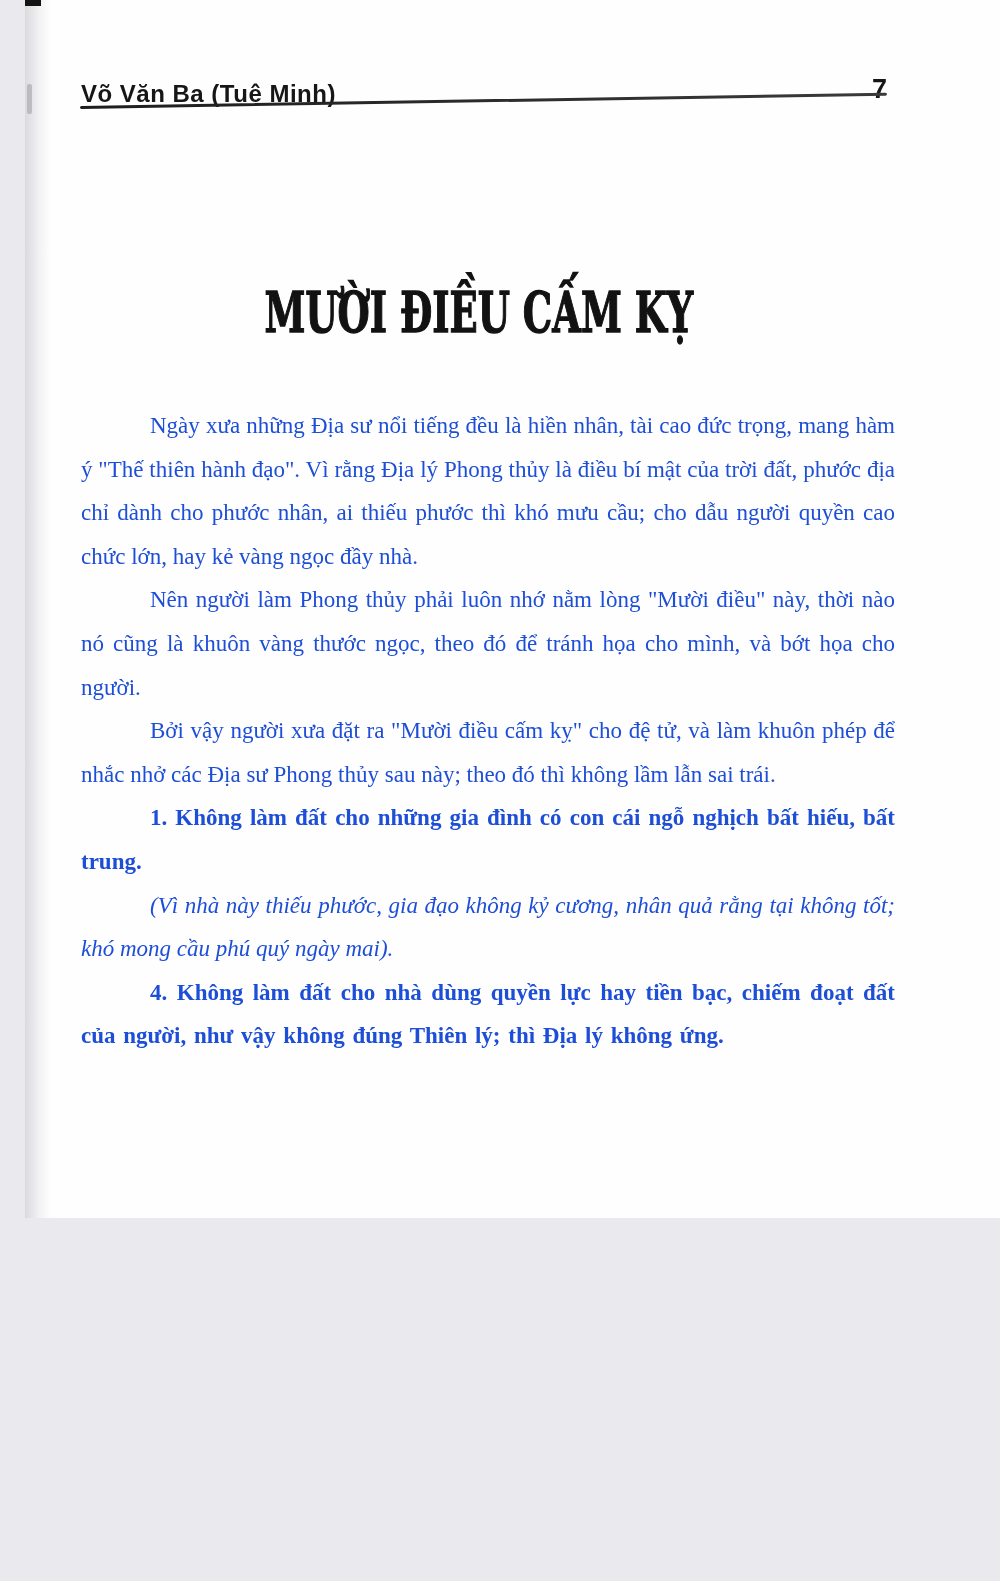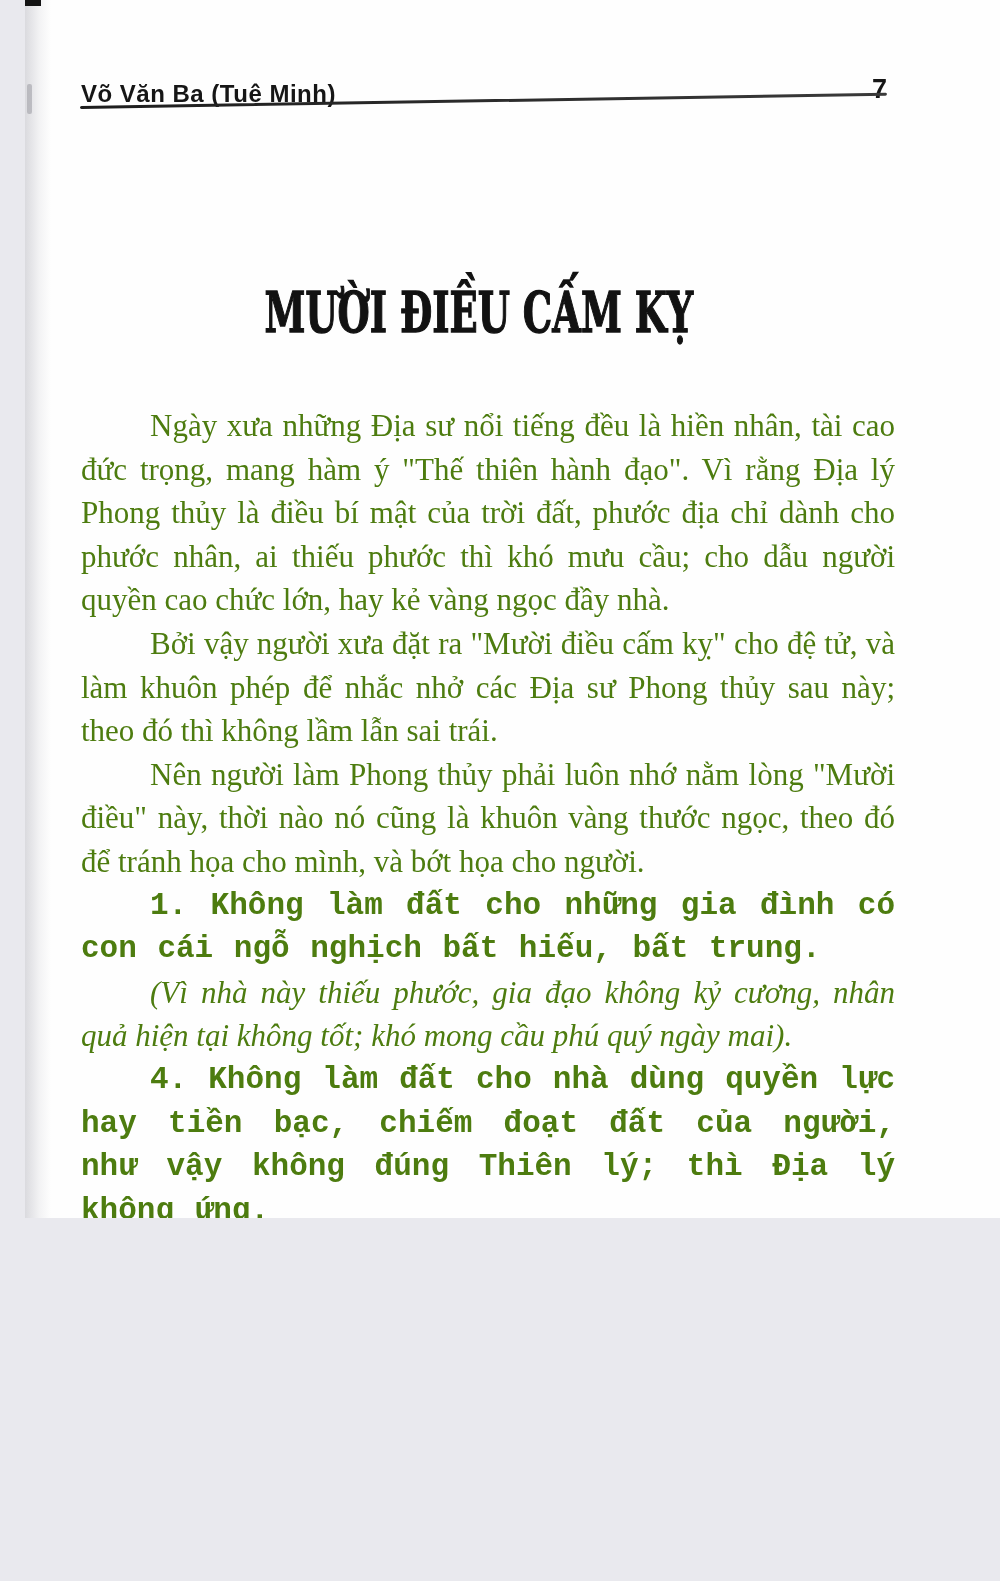--- a/index.html
+++ b/index.html
@@ -54,26 +54,26 @@
     font-family:"DejaVu Serif", serif;
     font-weight:bold; font-size:56px; line-height:1;
     letter-spacing:0px; color:#121212;
     -webkit-text-stroke:1.3px #121212;
     transform:scaleX(0.66); transform-origin:center;
   }
 
   
   .body-text {
     position:absolute; left:56px; top:404px; width:814px;
-    font-size:31px; line-height:43.6px;
+    font-size:23px; line-height:43.6px;
     text-align:justify;
-    color:#4d7c0f;
+    color:#1d4ed8;
   }
   .body-text p { margin:0; text-indent:69px; }
-  .body-text p.bold { font-weight:bold; word-spacing:2px;font-family:Liberation Mono, monospace; }
+  .body-text p.bold { font-weight:bold; word-spacing:2px; }
   .body-text p.italic { font-style:italic; }
 
   
   .watermark {
     position:absolute; top:1511px; left:0; width:100%; height:36px;
     display:flex; justify-content:center; align-items:center; gap:0;
     padding-right:12px;
     text-align:center;
   }
   .watermark svg { display:block; }
@@ -98,24 +98,24 @@
     <span class="page-num">7</span>
   </header>
   <div class="header-rule"></div>
 
   <h1 class="chapter-title">
     <span>MƯỜI ĐIỀU CẤM KỴ</span>
   </h1>
 
   <main class="body-text">
     <p class="normal">Ngày xưa những Địa sư nổi tiếng đều là hiền nhân, tài cao đức trọng, mang hàm ý "Thế thiên hành đạo". Vì rằng Địa lý Phong thủy là điều bí mật của trời đất, phước địa chỉ dành cho phước nhân, ai thiếu phước thì khó mưu cầu; cho dẫu người quyền cao chức lớn, hay kẻ vàng ngọc đầy nhà.</p>
+    <p class="normal">Nên người làm Phong thủy phải luôn nhớ nằm lòng "Mười điều" này, thời nào nó cũng là khuôn vàng thước ngọc, theo đó để tránh họa cho mình, và bớt họa cho người.</p>
     <p class="normal">Bởi vậy người xưa đặt ra "Mười điều cấm kỵ" cho đệ tử, và làm khuôn phép để nhắc nhở các Địa sư Phong thủy sau này; theo đó thì không lầm lẫn sai trái.</p>
-    <p class="normal">Nên người làm Phong thủy phải luôn nhớ nằm lòng "Mười điều" này, thời nào nó cũng là khuôn vàng thước ngọc, theo đó để tránh họa cho mình, và bớt họa cho người.</p>
     <p class="bold">1. Không làm đất cho những gia đình có con cái ngỗ nghịch bất hiếu, bất trung.</p>
-    <p class="italic">(Vì nhà này thiếu phước, gia đạo không kỷ cương, nhân quả hiện tại không tốt; khó mong cầu phú quý ngày mai).</p>
+    <p class="italic">(Vì nhà này thiếu phước, gia đạo không kỷ cương, nhân quả rằng tại không tốt; khó mong cầu phú quý ngày mai).</p>
     <p class="bold">4. Không làm đất cho nhà dùng quyền lực hay tiền bạc, chiếm đoạt đất của người, như vậy không đúng Thiên lý; thì Địa lý không ứng.</p>
   </main>
 
   <div class="watermark">
     <svg width="34" height="30" viewBox="0 0 34 30" aria-hidden="true">
       <polygon points="2,29 15,15 20,20 8,30" fill="#c6e0f6"></polygon>
       <polygon points="6,24 19,10 15,6 31,2 28,18 24,14 11,29" fill="#74b0e2"></polygon>
     </svg>
     <span class="watermark-text">New Shop.vn</span>
   </div>

